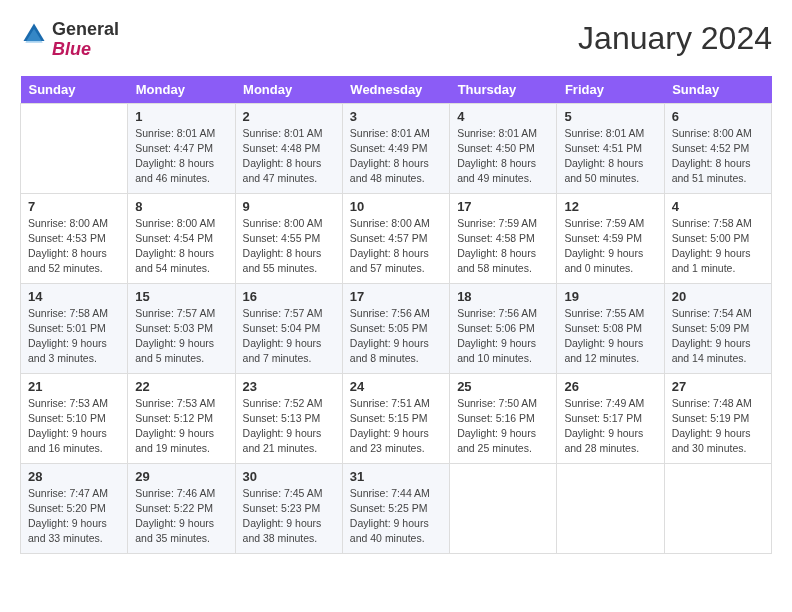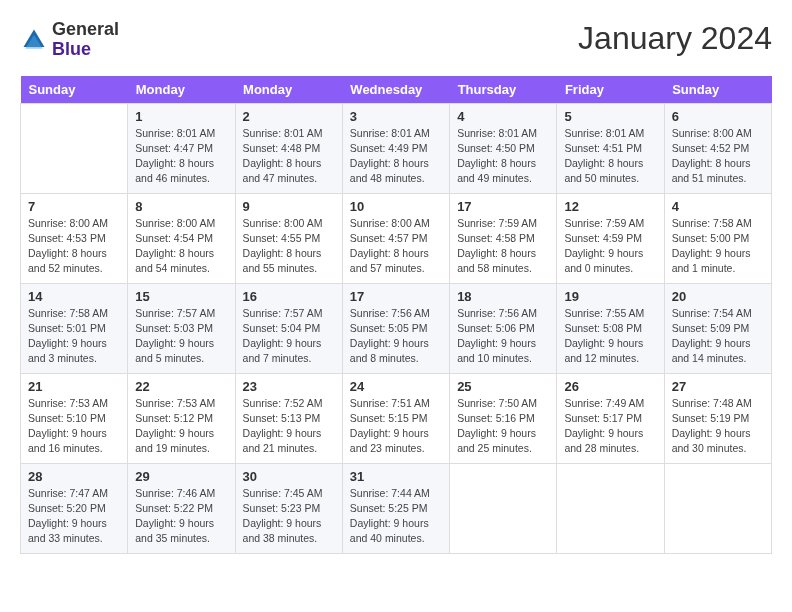--- a/index.html
+++ b/index.html
@@ -11,30 +11,29 @@
       padding: 20px;
     }
     .header {
       display: flex;
       justify-content: space-between;
       align-items: flex-start;
       margin-bottom: 16px;
     }
     .logo {
       display: flex;
-      align-items: center;
       gap: 4px;
     }
     .logo-text {
       font-size: 18px;
       font-weight: bold;
       line-height: 1.1;
     }
     .logo-general { color: #333; }
-    .logo-blue { color: #4c1d95; }
+    .logo-blue { color: #be185d; font-style: italic; }
     .logo-icon {
       width: 28px;
       height: 28px;
     }
     .title-block {
       text-align: right;
     }
     .month-title {
       font-size: 32px;
       font-weight: normal;

